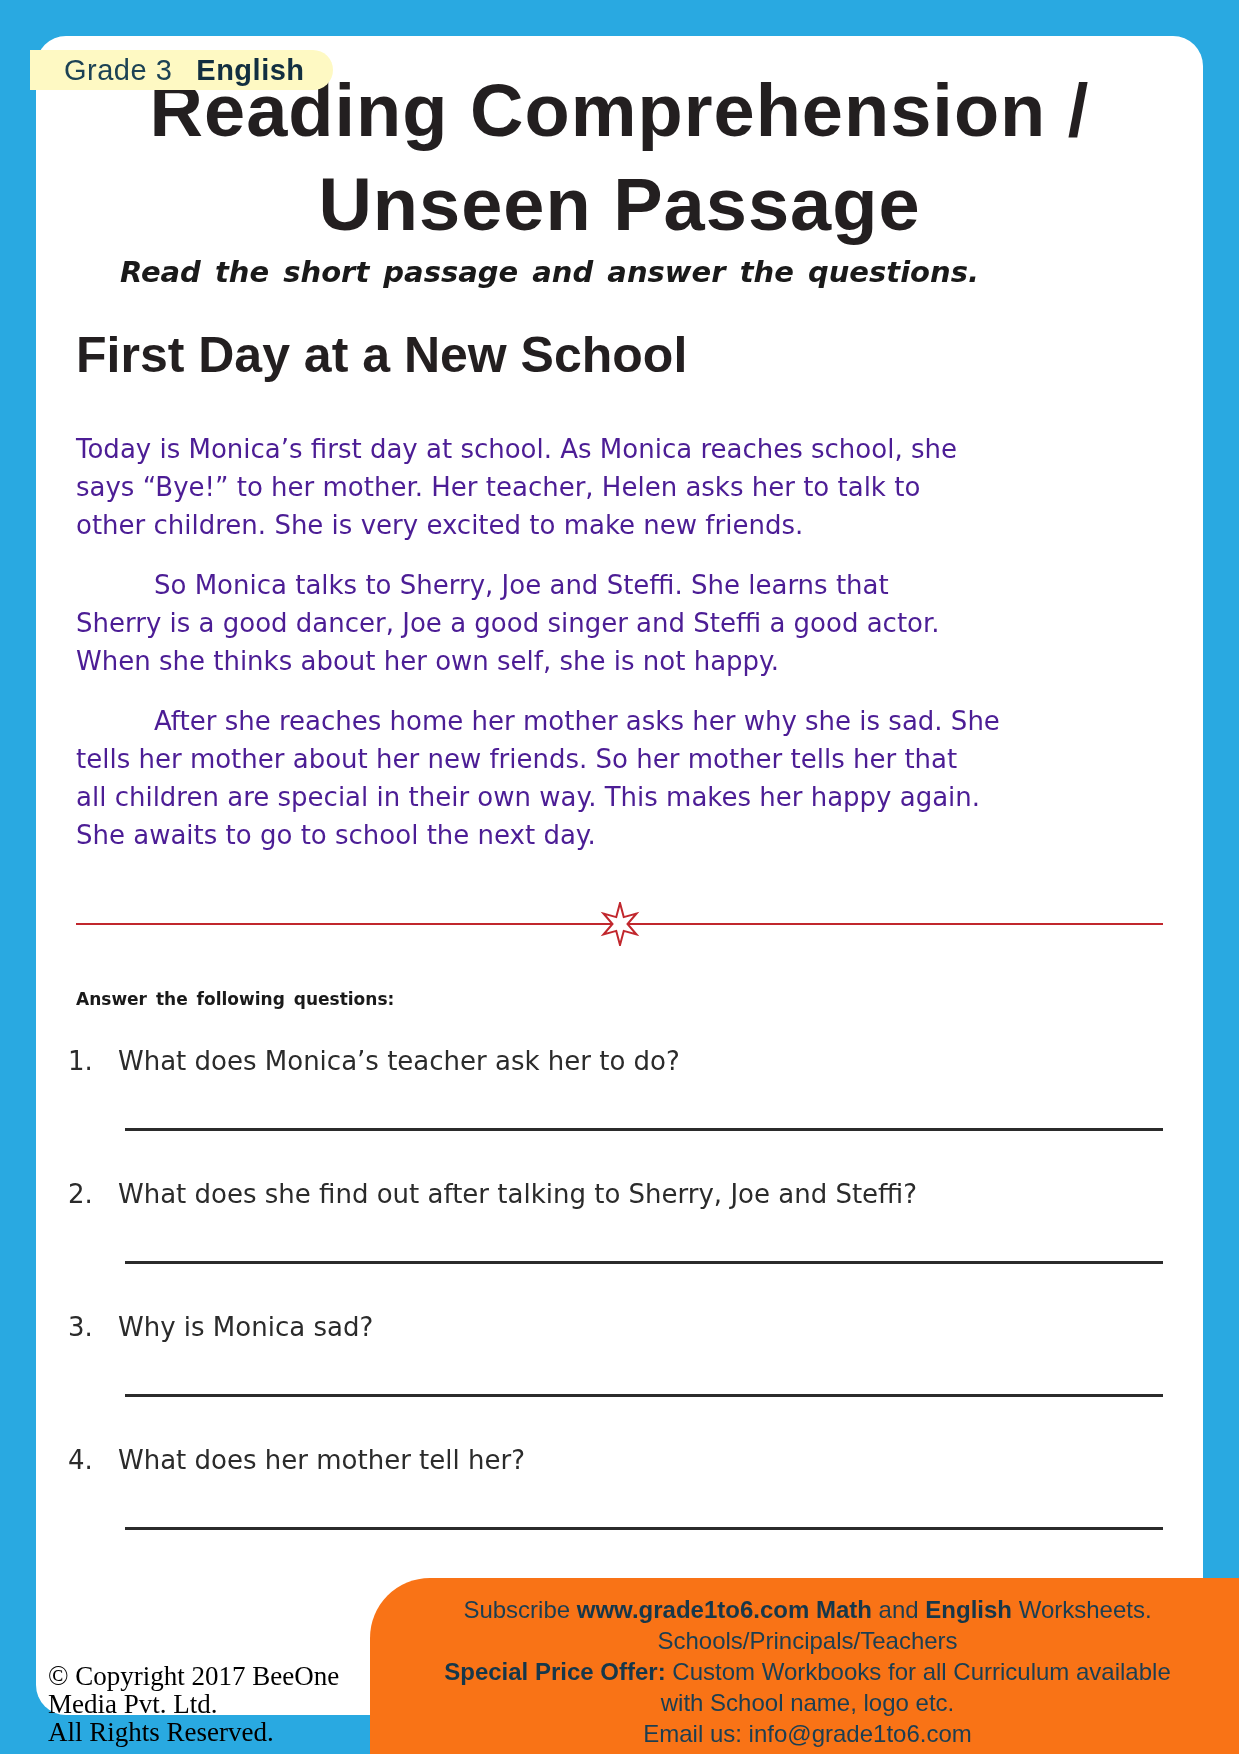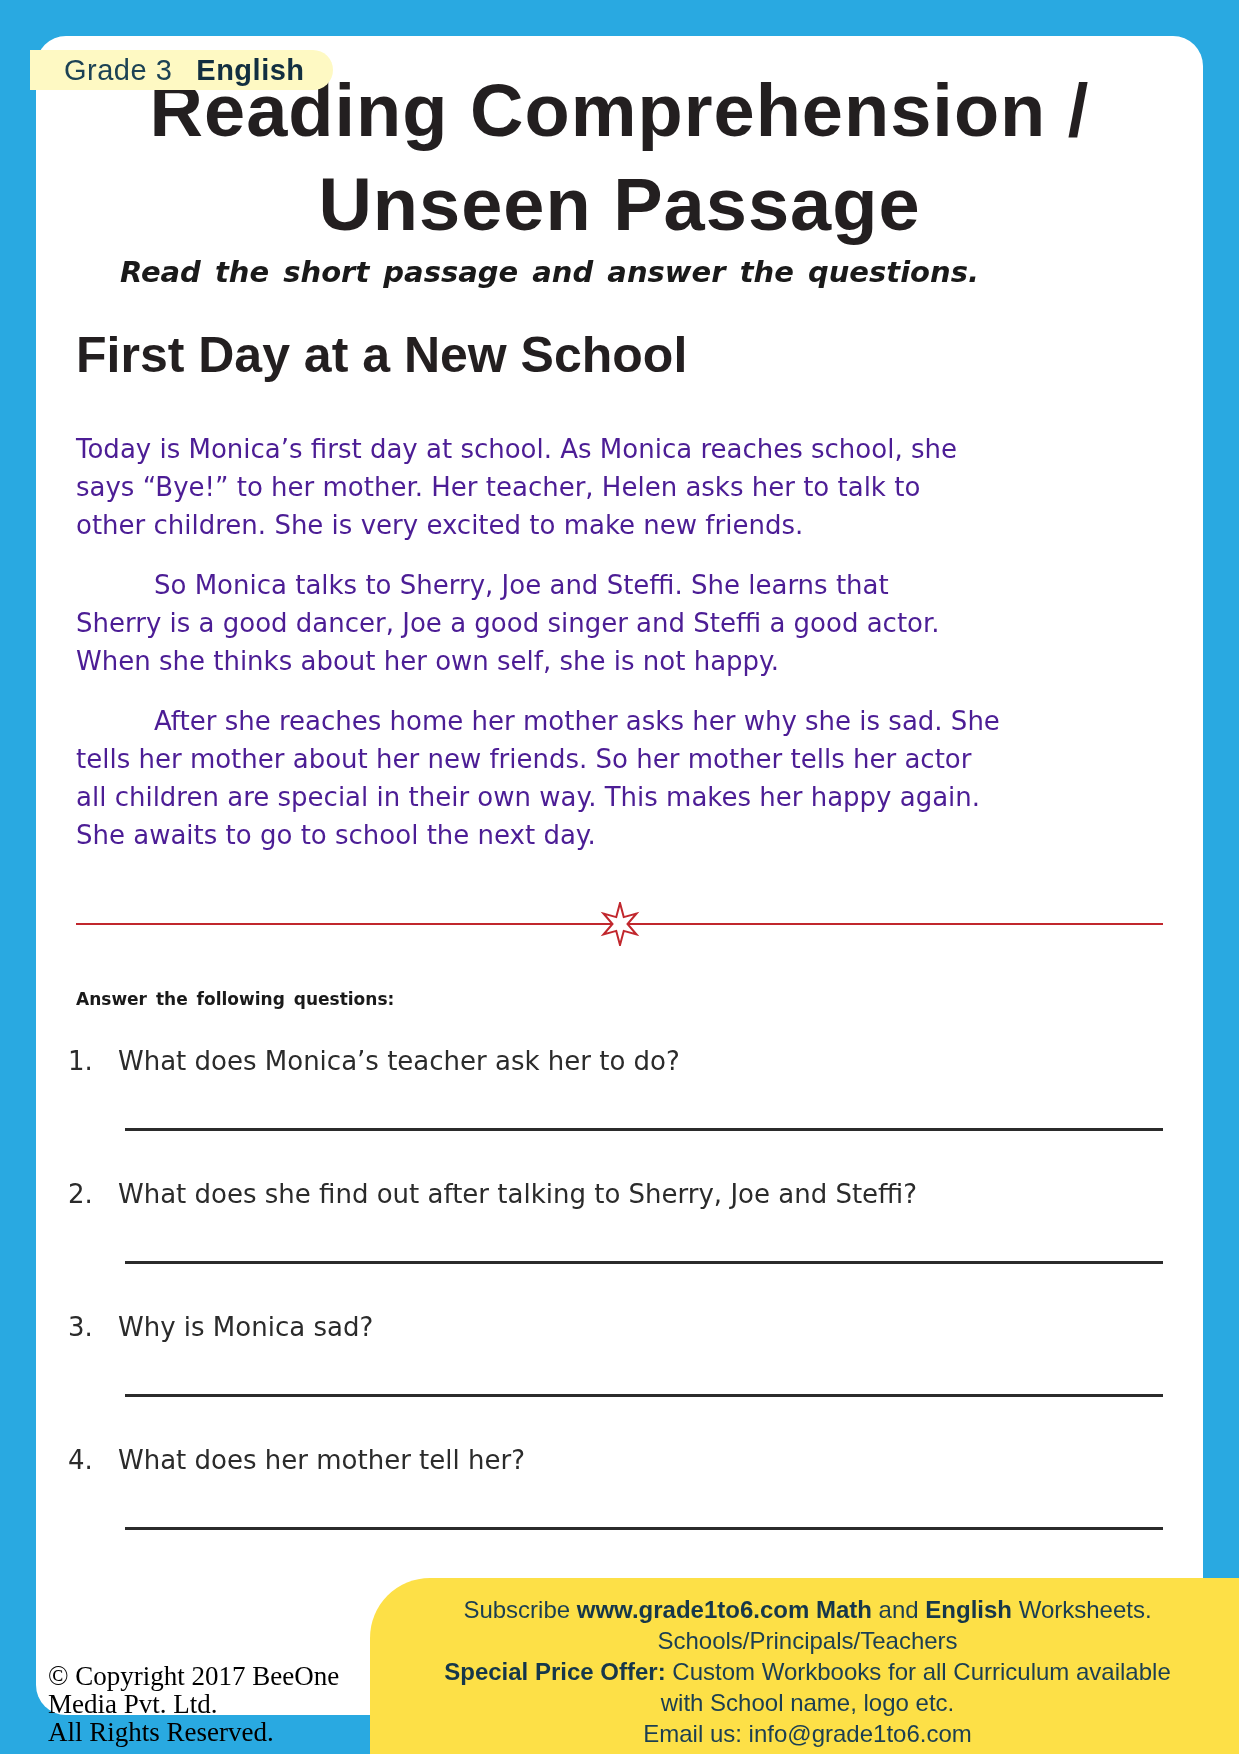--- a/index.html
+++ b/index.html
@@ -125,21 +125,21 @@
     margin-left:49px;
     border-bottom:3px solid #2b2b2b;
     height:0;
   }
   .q-block:last-child { margin-bottom:0; }
 
   
   .footer-band {
     position:absolute;
     left:370px; right:0; top:1578px; bottom:0;
-    background:#fde047;
+    background:#f97316;
     border-top-left-radius:60px;
     z-index:4;
     padding:16px 14px 13px 20px;
     text-align:center;
     color:#1B3E52;
     font-size:24px; line-height:31px;
   }
   .footer-band b { font-weight:700; color:#16374A; }
 
   .footer-strip {
@@ -181,21 +181,21 @@
 
     <div class="passage-title">First Day at a New School</div>
 
     <div class="para first">Today is Monica’s first day at school. As Monica reaches school, she
 says “Bye!” to her mother. Her teacher, Helen asks her to talk to
 other children. She is very excited to make new friends.</div>
     <div class="para indent">So Monica talks to Sherry, Joe and Steffi. She learns that
 Sherry is a good dancer, Joe a good singer and Steffi a good actor.
 When she thinks about her own self, she is not happy.</div>
     <div class="para indent">After she reaches home her mother asks her why she is sad. She
-tells her mother about her new friends. So her mother tells her actor
+tells her mother about her new friends. So her mother tells her that
 all children are special in their own way. This makes her happy again.
 She awaits to go to school the next day.</div>
 
     <div class="divider">
       <div class="rule"></div>
       <svg class="star" width="42" height="44" viewBox="0 0 42 44">
         <polygon points="21,1 24.75,15.1 37.5,11.5 28.5,22 37.5,32.5 24.75,28.9 21,43 17.25,28.9 4.5,32.5 13.5,22 4.5,11.5 17.25,15.1" fill="#ffffff" stroke="#C1272D" stroke-width="2" stroke-linejoin="miter"></polygon>
       </svg>
     </div>
 

